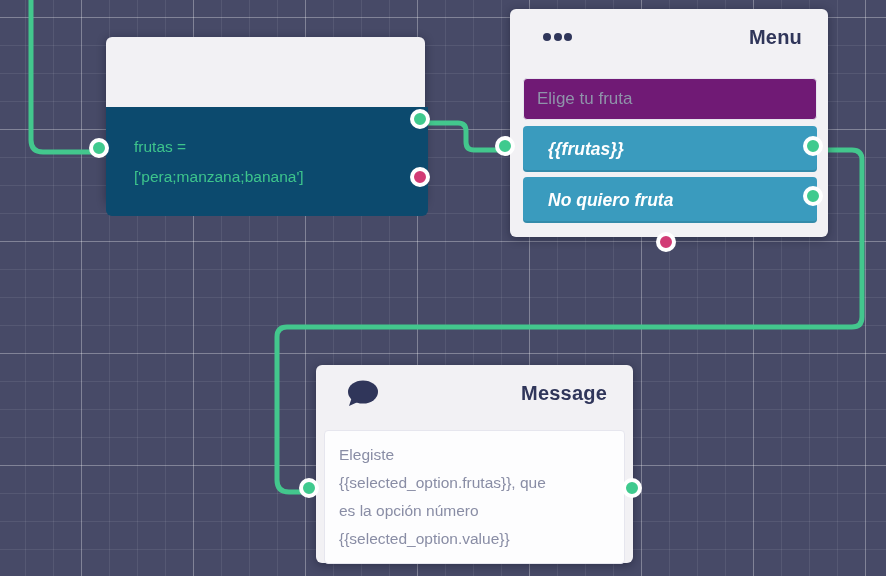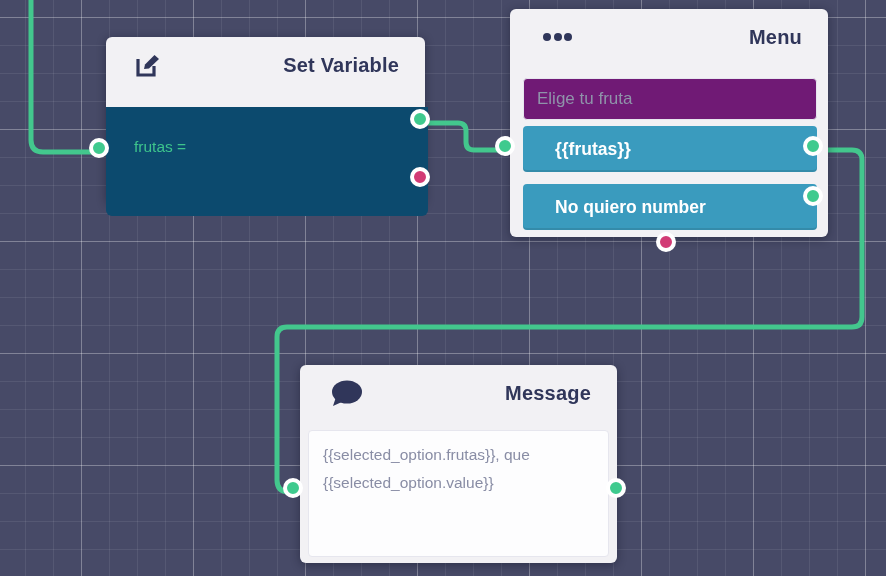--- a/index.html
+++ b/index.html
@@ -51,26 +51,27 @@
   #node-menu .node-header { height:56px; padding-left:33px; }
   .menu-body { padding:13px 11px 0 13px; }
   .menu-question {
     height:42px; background:#701a75; border:1px solid #e6e6ee; border-radius:4px;
     color:#8f93aa; font-size:17px; display:flex; align-items:center;
     padding-left:13px; margin-bottom:6px;
   }
   .menu-option {
     height:46px; background:#3a9bbe; border-radius:4px;
     color:#ffffff; font-size:17.5px; font-weight:700;
-    display:flex; align-items:center; padding-left:32px; margin-bottom:12px;
+    display:flex; align-items:center; padding-left:25px; margin-bottom:5px;
     box-shadow: inset 0 -2px 0 rgba(0,0,0,0.10);
+    font-style: italic;
   }
 
   
-  #node-message { left:300px; top:365px; width:317px; height:198px; }
+  #node-message { left:316px; top:365px; width:317px; height:198px; }
   #node-message .node-header { height:57px; }
   .msg-body { padding:8px 8px 0 8px; }
   .msg-box {
     background:#fdfdfe; border:1px solid #e6e6ee; border-radius:4px;
     min-height:127px; padding:10px 12px 10px 14px;
   }
   .msg-line { color:#898da5; font-size:15.5px; line-height:28px; }
 
   
   .port {
@@ -92,70 +93,64 @@
 
 <div id="stage">
 
   <svg class="wires">
     <path d="M31,-4 L31,140 Q31,152 43,152 L103,152"></path>
     <path d="M424,123 L458,123 Q466,123 466,131 L466,142 Q466,150 474,150 L509,150"></path>
     <path d="M817,150 L852,150 Q862,150 862,160 L862,317 Q862,327 852,327 L287,327 Q277,327 277,337 L277,480 Q277,492 289,492 L313,492"></path>
   </svg>
 
   <div class="node" id="node-set-variable">
-    <div class="node-header">
-      <span class="hdr-icon">
-        <svg width="27" height="27" viewBox="0 0 27 27">
-          <path d="M4 7 L4 23 L20 23 L20 14" fill="none" stroke="#30365a" stroke-width="3.2"></path>
-          <path d="M10 17 L11 12.5 L20.5 3 L25 7 L15 16.5 Z" fill="#30365a"></path>
-        </svg>
-      </span>
-      <span class="node-title">Set Variable</span>
-    </div>
     <div class="sv-body">
       <div class="code-line">frutas =</div>
+      <div class="code-line">['pera;manzana;banana']</div>
     </div>
     <span class="port green" style="left:-17px; top:101px;"></span>
     <span class="port green" style="left:304px; top:72px;"></span>
     <span class="port pink" style="left:304px; top:130px;"></span>
   </div>
 
   <div class="node" id="node-menu">
     <div class="node-header">
       <span class="hdr-icon dots-icon">
         <span></span>
           <span></span>
           <span></span>
       </span>
       <span class="node-title">Menu</span>
     </div>
     <div class="menu-body">
       <div class="menu-question">Elige tu fruta</div>
       <div class="menu-option">{{frutas}}</div>
-      <div class="menu-option">No quiero number</div>
+      <div class="menu-option">No quiero fruta</div>
     </div>
     <span class="port green" style="left:-15px; top:127px;"></span>
     <span class="port green" style="left:293px; top:127px;"></span>
     <span class="port green" style="left:293px; top:177px;"></span>
     <span class="port pink" style="left:146px; top:223px;"></span>
   </div>
 
   <div class="node" id="node-message">
     <div class="node-header">
       <span class="hdr-icon">
         <svg width="36" height="30" viewBox="0 0 36 30">
           <ellipse cx="19" cy="13" rx="15" ry="11.5" fill="#30365a"></ellipse>
           <path d="M8 18 L5 27 L16 22 Z" fill="#30365a"></path>
         </svg>
       </span>
       <span class="node-title">Message</span>
     </div>
     <div class="msg-body">
       <div class="msg-box">
+        <div class="msg-line">Elegiste</div>
         <div class="msg-line">{{selected_option.frutas}}, que</div>
+        <div class="msg-line">es la opción número</div>
         <div class="msg-line">{{selected_option.value}}</div>
       </div>
     </div>
     <span class="port green" style="left:-17px; top:113px;"></span>
     <span class="port green" style="left:306px; top:113px;"></span>
   </div>
 
 </div>
 
 </body></html>

